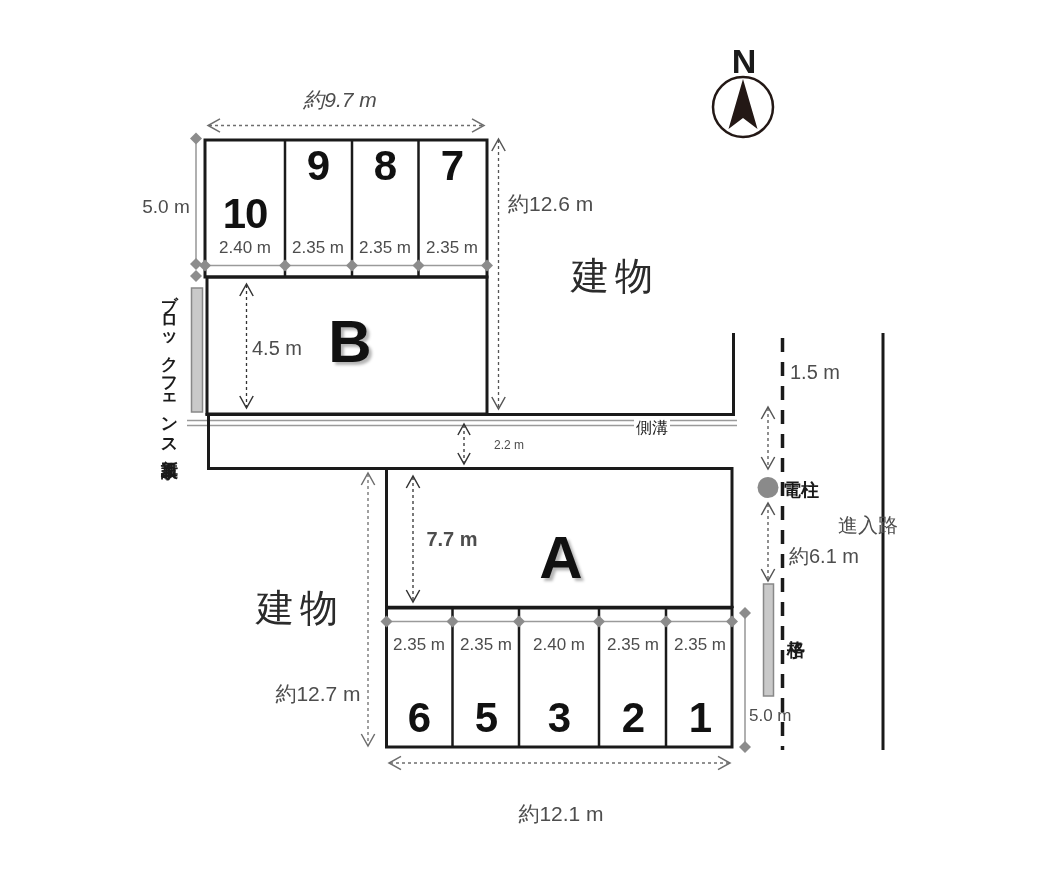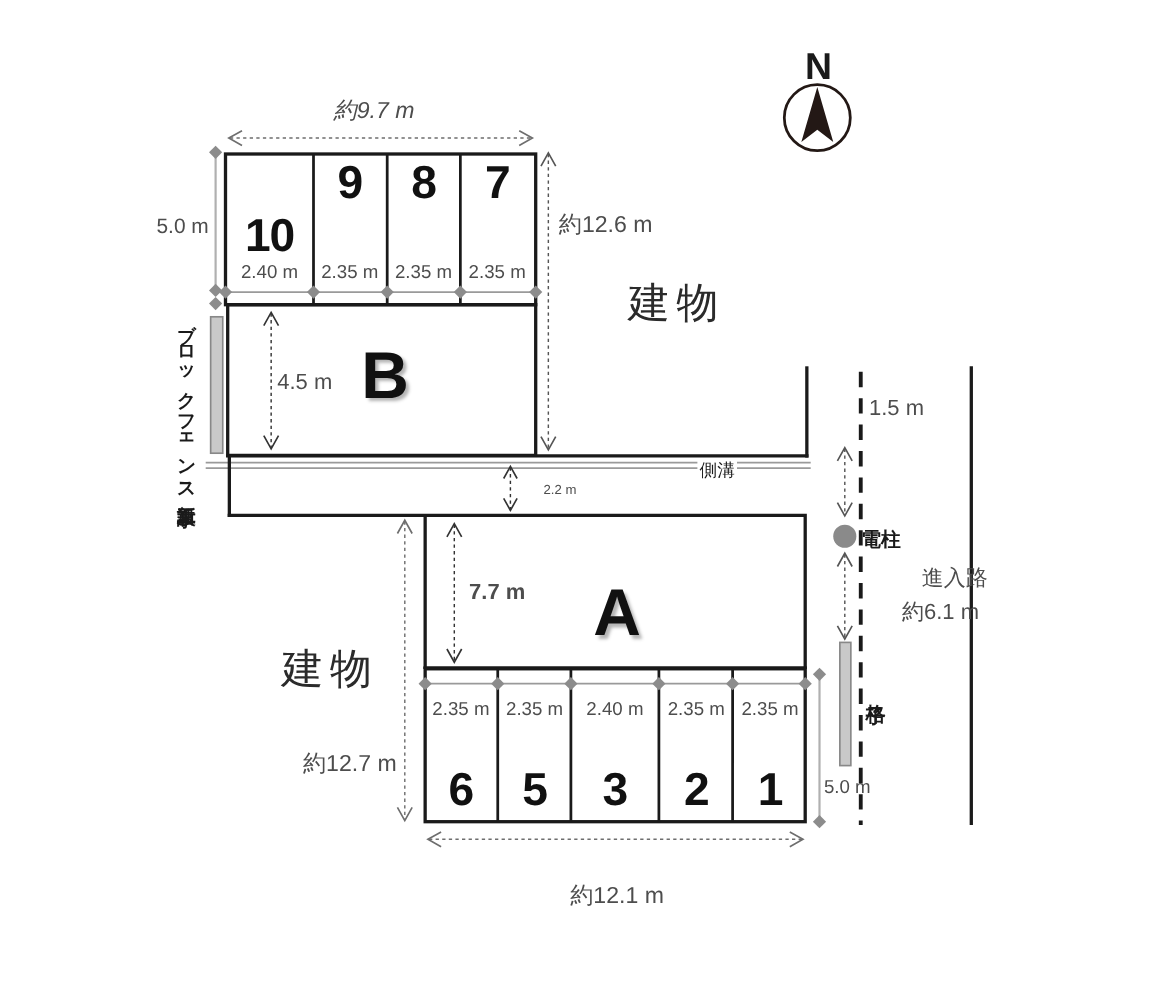--- a/index.html
+++ b/index.html
@@ -230,17 +230,17 @@
   <div class="lbl num" style="left:486px;top:718px;">5</div>
   <div class="lbl num" style="left:559px;top:718px;">3</div>
   <div class="lbl num" style="left:633px;top:718px;">2</div>
   <div class="lbl num" style="left:700px;top:718px;">1</div>
 
   <div class="lbl dim" style="left:561px;top:814px;">約12.1 m</div>
 
   <div class="lbl-left dim" style="left:790px;top:372px;font-size:20px;">1.5 m</div>
   <div class="lbl-left pole-lbl" style="left:783px;top:490px;">電柱</div>
   <div class="lbl-left dim" style="left:838px;top:525px;font-size:20px;">進入路</div>
-  <div class="lbl-left dim" style="left:789px;top:556px;font-size:20px;margin-left:31px;">約6.1 m</div>
+  <div class="lbl-left dim" style="left:789px;top:556px;font-size:20px;">約6.1 m</div>
   <div class="vtext lattice-lbl" style="left:784px;top:626px;">格子</div>
   <div class="lbl-left dim-sm" style="left:749px;top:716px;">5.0 m</div>
 
 </div>
 
 </body></html>

